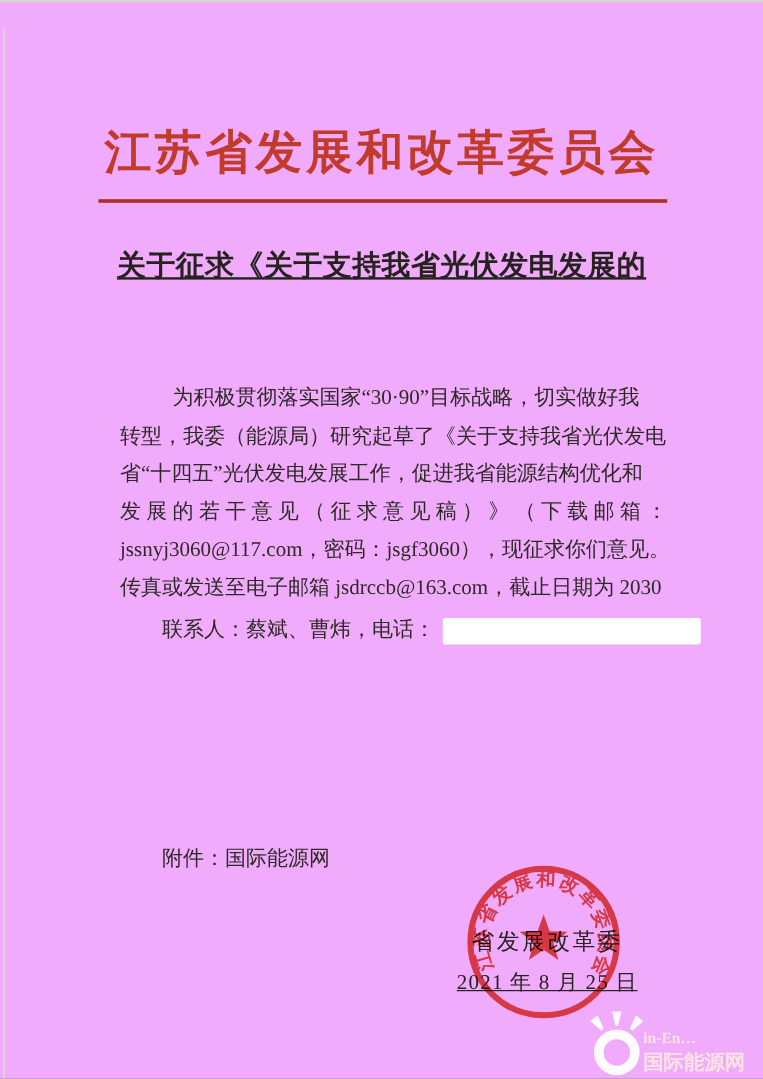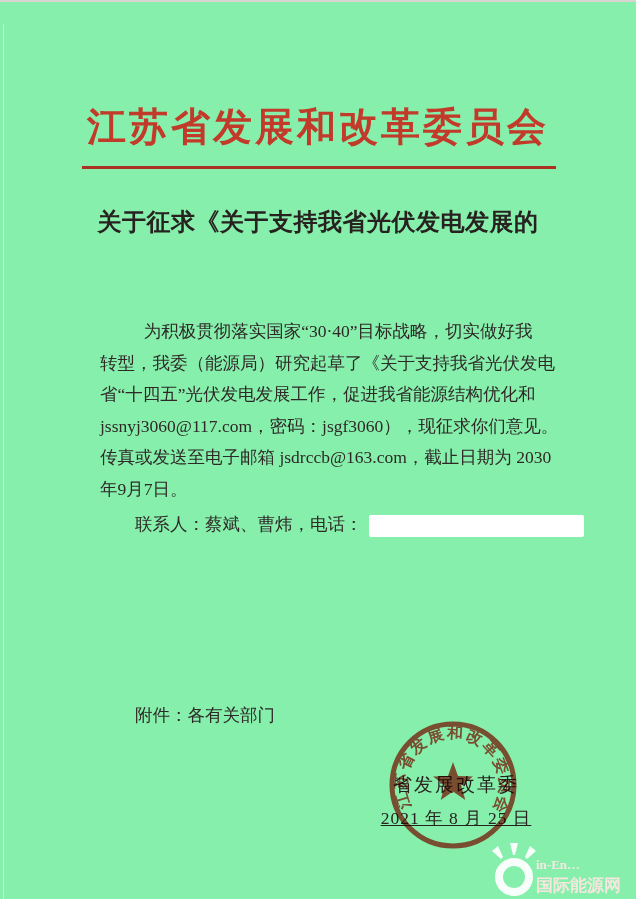--- a/index.html
+++ b/index.html
@@ -1,20 +1,20 @@
 <!DOCTYPE html>
 <html><head>
 <meta charset="utf-8">
 <style>
   html,body { margin:0; padding:0; background:#888; }
   .page {
     position:relative;
     width:636px; height:899px;
     margin:0 auto;
-    background:#86efac;
+    background:#f0abfc;
     font-family:"Liberation Serif","DejaVu Serif",serif;
     color:#332d2a;
     overflow:hidden;
   }
   .page-top-edge {
     position:absolute; top:0; left:0; width:100%; height:2px;
     background:#d9d4d2;
   }
   .page-left-edge {
     position:absolute; top:24px; left:3px; width:1px; height:875px;
@@ -31,20 +31,21 @@
   .red-rule {
     position:absolute; top:166px; left:82px; width:474px; height:3px;
     background:#ab3122;
   }
   .doc-title {
     position:absolute; top:202px; left:40px; width:556px;
     text-align:center;
     font-size:24px; font-weight:bold; color:#27221f;
     line-height:40px;
     letter-spacing:0.5px;
+    text-decoration:underline;
   }
   .body-block {
     position:absolute; top:316px; left:100px; width:456px;
     font-size:17.5px; line-height:31.5px; color:#2e2926;
   }
   .body-line { white-space:nowrap; }
   .indent { text-indent:2.5em; }
   .spread {
     white-space:normal;
     text-align:justify;
@@ -102,32 +103,32 @@
 
   <div class="agency">江苏省发展和改革委员会</div>
 
   <div class="red-rule"></div>
 
   <div class="doc-title">
     <div>关于征求《关于支持我省光伏发电发展的</div>
   </div>
 
   <div class="body-block">
-    <div class="body-line indent">为积极贯彻落实国家“30·40”目标战略，切实做好我</div>
+    <div class="body-line indent">为积极贯彻落实国家“30·90”目标战略，切实做好我</div>
     <div class="body-line">转型，我委（能源局）研究起草了《关于支持我省光伏发电</div>
     <div class="body-line">省“十四五”光伏发电发展工作，促进我省能源结构优化和</div>
+    <div class="body-line spread">发展的若干意见（征求意见稿）》（下载邮箱：</div>
     <div class="body-line">jssnyj3060@117.com，密码：jsgf3060），现征求你们意见。</div>
     <div class="body-line">传真或发送至电子邮箱 jsdrccb@163.com，截止日期为 2030</div>
-    <div class="body-line">年9月7日。</div>
     <div class="contact-line">
       <span>联系人：蔡斌、曹炜，电话：</span><span class="redact redact-phone"></span>
     </div>
   </div>
 
-  <div class="attachment">附件：各有关部门</div>
+  <div class="attachment">附件：国际能源网</div>
 
   <div class="issuer">省发展改革委</div>
   <div class="issue-date">2021 年 8 月 25 日</div>
 
   <svg class="seal" viewBox="0 0 138 138" xmlns="http://www.w3.org/2000/svg">
     <circle cx="69" cy="69" r="61" fill="none" stroke="#e03426" stroke-width="5"></circle>
     <defs>
       <path id="sealArc" d="M 28.3 92.5 A 47 47 0 1 1 109.7 92.5" fill="none"></path>
     </defs>
     <text fill="#e03426" font-size="16" font-weight="bold" letter-spacing="2">

